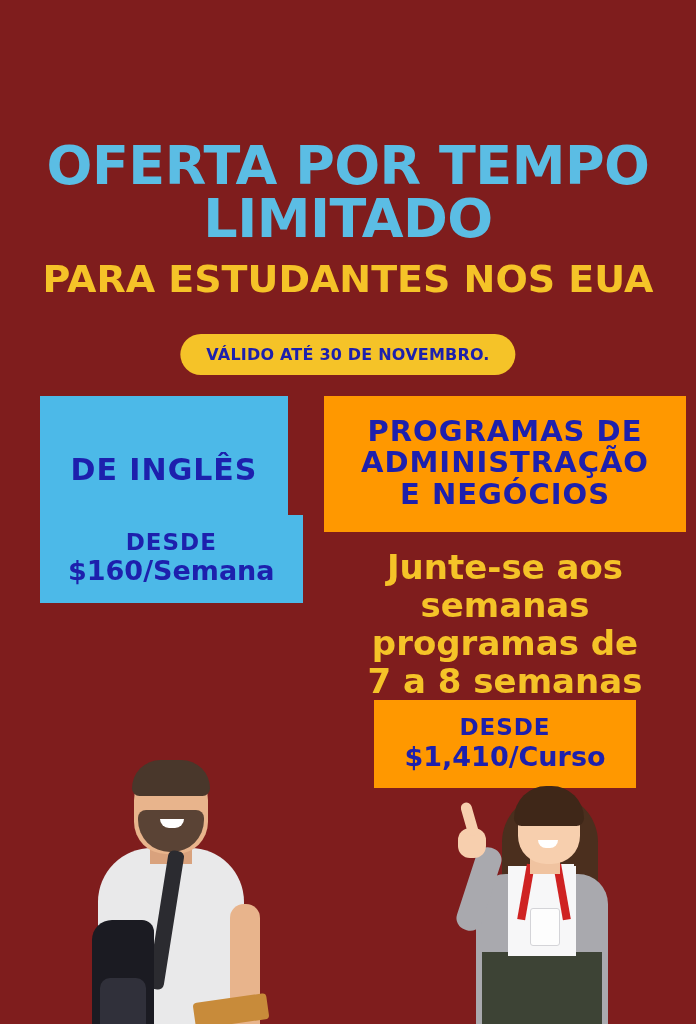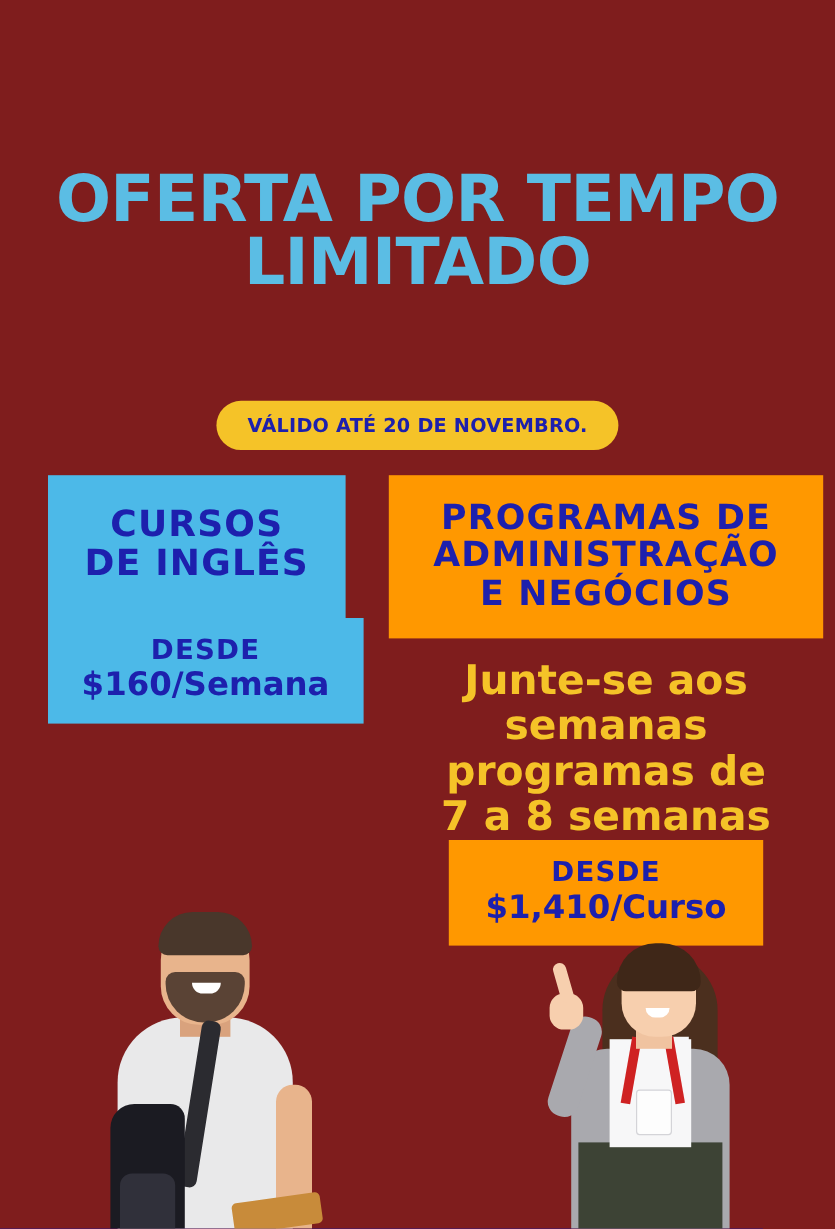--- a/index.html
+++ b/index.html
@@ -361,29 +361,30 @@
     transform: rotate(-16deg);
   }
 </style>
 </head>
 <body>
 
 <div class="poster">
 
   <div class="headline">
     <div class="headline-main">OFERTA POR TEMPO LIMITADO</div>
+    <div class="headline-sub">PARA ESTUDANTES NOS EUA</div>
   </div>
 
-  <div class="validity-pill">VÁLIDO ATÉ 20 DE NOVEMBRO.</div>
+  <div class="validity-pill">VÁLIDO ATÉ 30 DE NOVEMBRO.</div>
 
   <div class="columns">
 
     <div class="col col-left">
       <div class="cat-badge cat-badge-left">
-        <span>CURSOS</span><br>
+        <br>
         <span>DE INGLÊS</span>
       </div>
       <div class="price-box price-left">
         <span class="price-from">DESDE</span>
         <span>$160/Semana</span>
       </div>
     </div>
 
     <div class="col col-right">
       <div class="cat-badge cat-badge-right">

